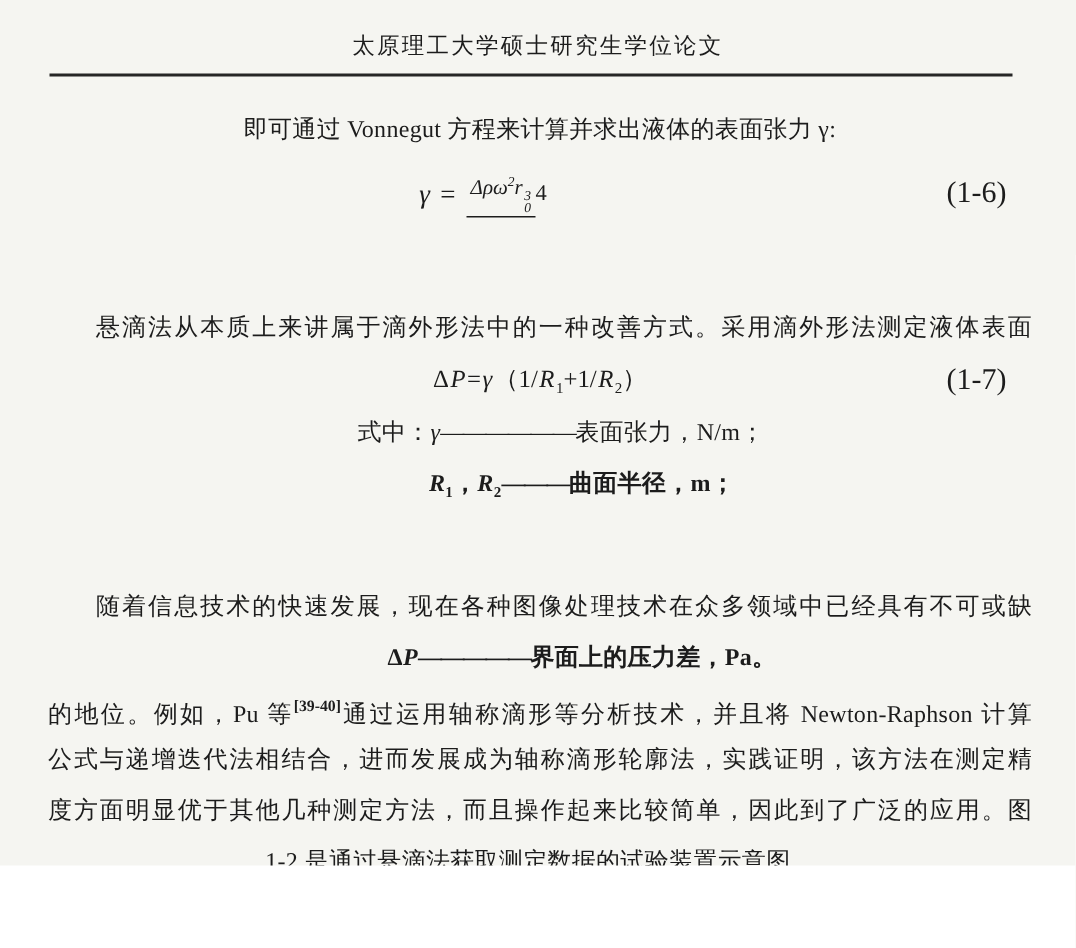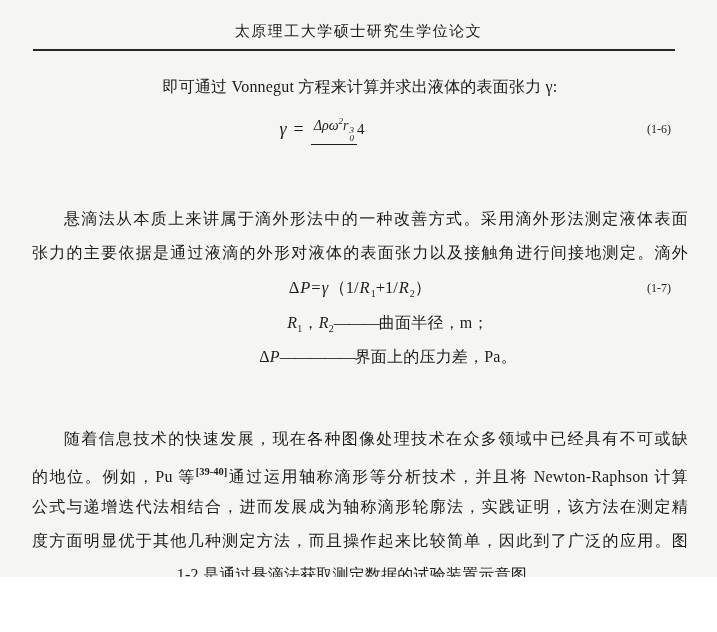--- a/index.html
+++ b/index.html
@@ -12,38 +12,38 @@
     padding-top:20px; text-align:center;
     font-size:15px; letter-spacing:1.5px; line-height:22px;
   }
   .header-rule { height:0; border-top:2px solid #262626; margin:7px 42px 0 33px; }
   .content { margin:19px 29px 0 32px; font-size:16px; }
   .line { height:34px; line-height:34px; letter-spacing:0.2px; white-space:nowrap;text-align:center; }
   .jl { text-align:justify; text-align-last:justify; white-space:normal; }
   .indent { text-indent:32px;margin-top:48px; }
   .heading { text-indent:28px; }
   .def1 { text-indent:28px; }
-  .def2 { text-indent:56px; }
+  .def2 { text-indent:56px;font-weight:bold; }
   i { font-style:italic; }
   sub { font-size:10px; }
   .cite { font-size:10.5px; font-weight:bold; letter-spacing:0; position:relative; top:-1px; }
   .dash { letter-spacing:-1px; }
   .eq-row { position:relative; display:flex; align-items:center; justify-content:center; white-space:nowrap; }
   .eq1-row { height:50px; font-size:18px; }
   .eq2-row { height:36px; font-size:16.5px; }
   .eq-body1 { display:inline-flex; align-items:center; transform:translateX(-38px); font-style:italic; }
   .eq-eq { margin:0 7px; font-style:normal; }
   .frac { display:inline-flex; align-items:center; }
   .frac .num { font-size:14px; line-height:16px; padding:0 3px 2px; border-bottom:1.5px solid #1c1c1c; }
   .frac .num sup { font-size:9px; }
   .frac .den { font-size:15px; line-height:17px; font-style:normal; }
   .ss { display:inline-flex; flex-direction:column; font-size:9px; line-height:8px; font-style:italic; vertical-align:-3px; margin-left:1px; }
   .eq-label {
     position:absolute; right:17px; top:50%; transform:translateY(-50%);
-    font-size:12px; font-style:normal;margin-left:48px;
+    font-size:20px; font-style:normal;margin-left:48px;
   }
   .eq-body2 i { margin:0 1px; }
 </style>
 </head>
 <body>
 
 <div class="page">
 
   <div class="header-title">太原理工大学硕士研究生学位论文</div>
   <div class="header-rule"></div>
@@ -62,32 +62,32 @@
                 <span>0</span>
               </span></span>
           <span class="den">4</span>
         </span>
       </span>
       <span class="eq-label">(1-6)</span>
     </div>
 
 
     <div class="line jl indent">悬滴法从本质上来讲属于滴外形法中的一种改善方式。采用滴外形法测定液体表面</div>
-    <div class="line jl">张力的主要依据是通过液滴的外形对液体的表面张力以及接触角进行间接地测定。滴外</div>
 
     <div class="eq-row eq2-row">
       <span class="eq-body2"><span>Δ</span><i>P</i><span>=</span><i>γ</i><span>（1/</span><i>R</i><sub>1</sub><span>+1/</span><i>R</i><sub>2</sub><span>）</span></span>
       <span class="eq-label">(1-7)</span>
     </div>
 
+    <div class="line def1"><span>式中：</span><i>γ</i><span class="dash">——————</span><span>表面张力，N/m；</span></div>
 
     <div class="line def2"><i>R</i><sub>1</sub><span>，</span><i>R</i><sub>2</sub><span class="dash">———</span><span>曲面半径，m；</span></div>
 
+    <div class="line jl indent">随着信息技术的快速发展，现在各种图像处理技术在众多领域中已经具有不可或缺</div>
+
     <div class="line def2"><span>Δ</span><i>P</i><span class="dash">—————</span><span>界面上的压力差，Pa。</span></div>
-
-    <div class="line jl indent">随着信息技术的快速发展，现在各种图像处理技术在众多领域中已经具有不可或缺</div>
     <div class="line jl"><span>的地位。例如，Pu 等</span><sup class="cite">[39-40]</sup><span>通过运用轴称滴形等分析技术，并且将 Newton-Raphson 计算</span></div>
     <div class="line jl">公式与递增迭代法相结合，进而发展成为轴称滴形轮廓法，实践证明，该方法在测定精</div>
     <div class="line jl">度方面明显优于其他几种测定方法，而且操作起来比较简单，因此到了广泛的应用。图</div>
     <div class="line">1-2 是通过悬滴法获取测定数据的试验装置示意图。</div>
 
   </div>
 </div>
 
 </body></html>

